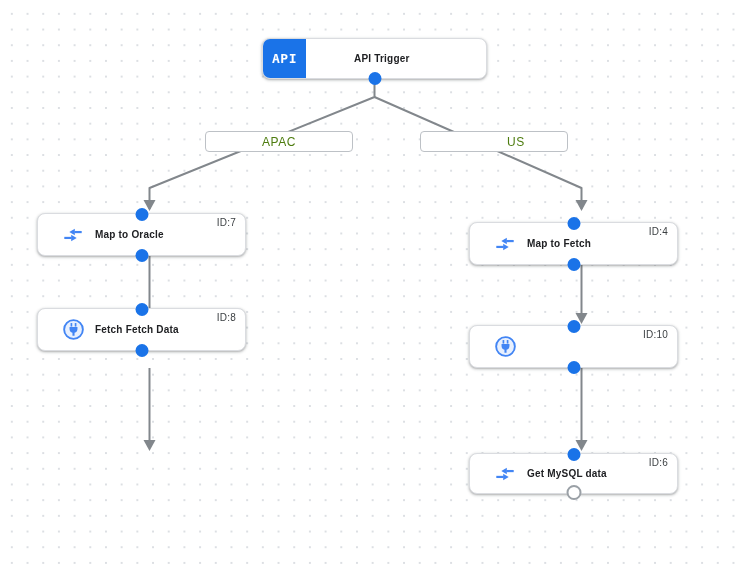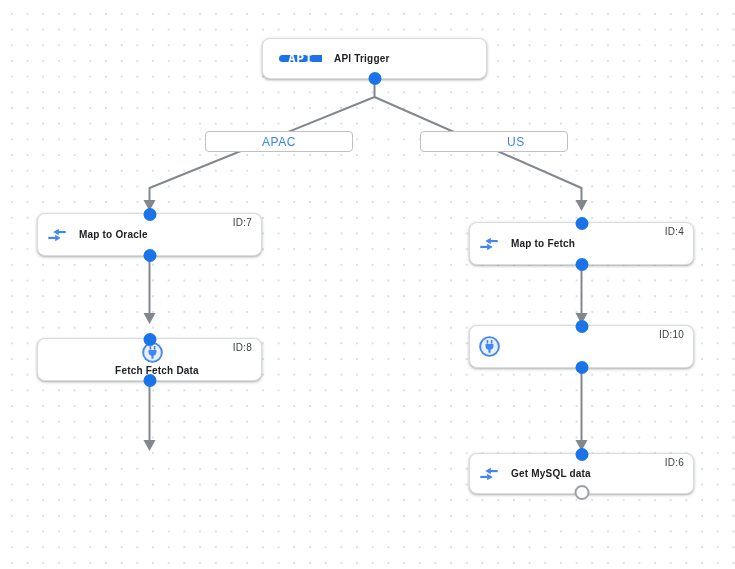--- a/index.html
+++ b/index.html
@@ -25,29 +25,29 @@
     border:1px solid #dadce0;
     border-radius:8px;
     box-shadow:0 1px 2px rgba(60,64,67,.30), 0 1px 3px 1px rgba(60,64,67,.12);
     display:flex;align-items:center;
     box-sizing:border-box;
   }
   .node .label{
     font-size:10px;font-weight:700;color:#202124;letter-spacing:.2px;
     white-space:nowrap;
   }
-  .task{width:225px;height:43px;padding-left:6px;}
+  .task{width:209px;height:43px;padding-left:22px;}
   .task .icon-wrap{width:26px;height:26px;display:flex;align-items:center;justify-content:center;flex:0 0 auto;}
   .task .label{margin-left:9px;}
   .id-badge{
     position:absolute;top:3px;right:9px;
     font-size:10px;color:#3c4043;letter-spacing:.2px;font-weight:400;
   }
 
-  .trigger{left:262px;top:38px;width:225px;height:41px;padding:16px;overflow:visible;}
+  .trigger{left:262px;top:38px;width:225px;height:41px;padding:0;overflow:visible;gap:36px;}
   .api-badge{
     width:43px;height:100%;background:#1a73e8;
     border-radius:7px 0 0 7px;
     display:flex;align-items:center;justify-content:center;
     color:#fff;font-family:"DejaVu Sans Mono", monospace;
     font-size:13px;font-weight:700;letter-spacing:.5px;
   }
   .trigger .label{margin-left:12px;}
 
   .port{
@@ -58,27 +58,27 @@
   .port.bottom{bottom:-6.5px;}
   .port.open{
     background:#fff;border:2px solid #9aa0a6;width:11px;height:11px;
   }
 
   .edge-label{
     position:absolute;z-index:2;
     width:148px;height:21px;box-sizing:border-box;
     background:#fff;border:1px solid #bdc1c6;border-radius:4px;
     display:flex;align-items:center;justify-content:center;
-    font-size:12px;color:#3b82f6;letter-spacing:.6px;
+    font-size:12px;color:#4d7c0f;letter-spacing:.6px;
   }
   #label-apac{left:205px;top:131px;}
   #label-us{left:420px;top:131px;padding-left:44px;}
 
   #node-map-oracle{left:37px;top:213px;}
-  #node-fetch-oracle{left:37px;top:338px;flex-direction:column;}
+  #node-fetch-oracle{left:37px;top:308px;}
   #node-get-oracle{left:37px;top:453px;height:41px;}
   #node-map-mysql{left:469px;top:222px;}
   #node-fetch-mysql{left:469px;top:325px;}
   #node-get-mysql{left:469px;top:453px;height:41px;}
 </style>
 </head>
 <body>
 
 <div class="canvas">
 

